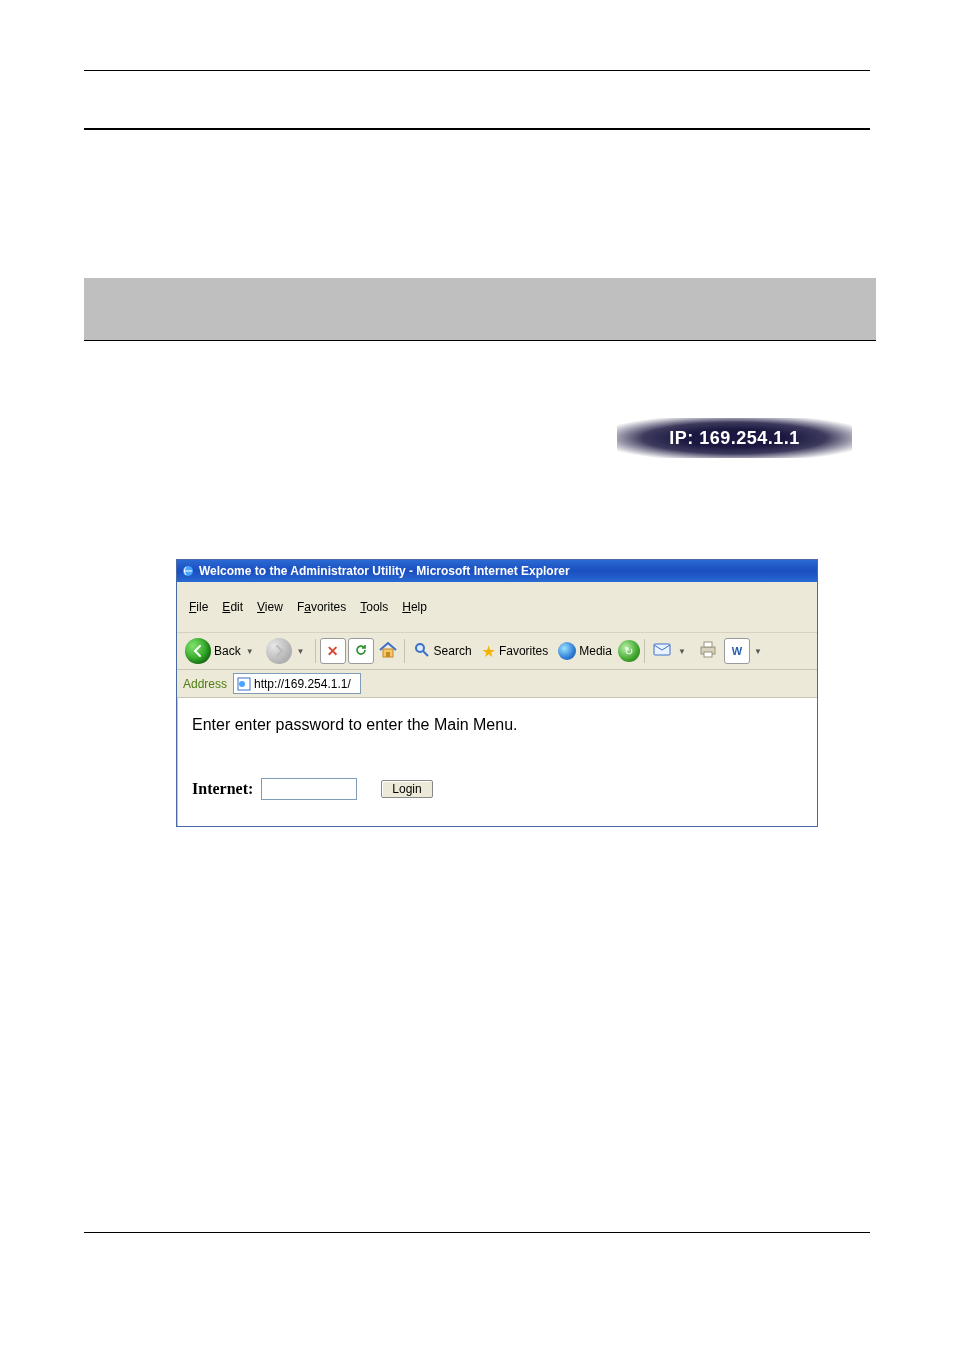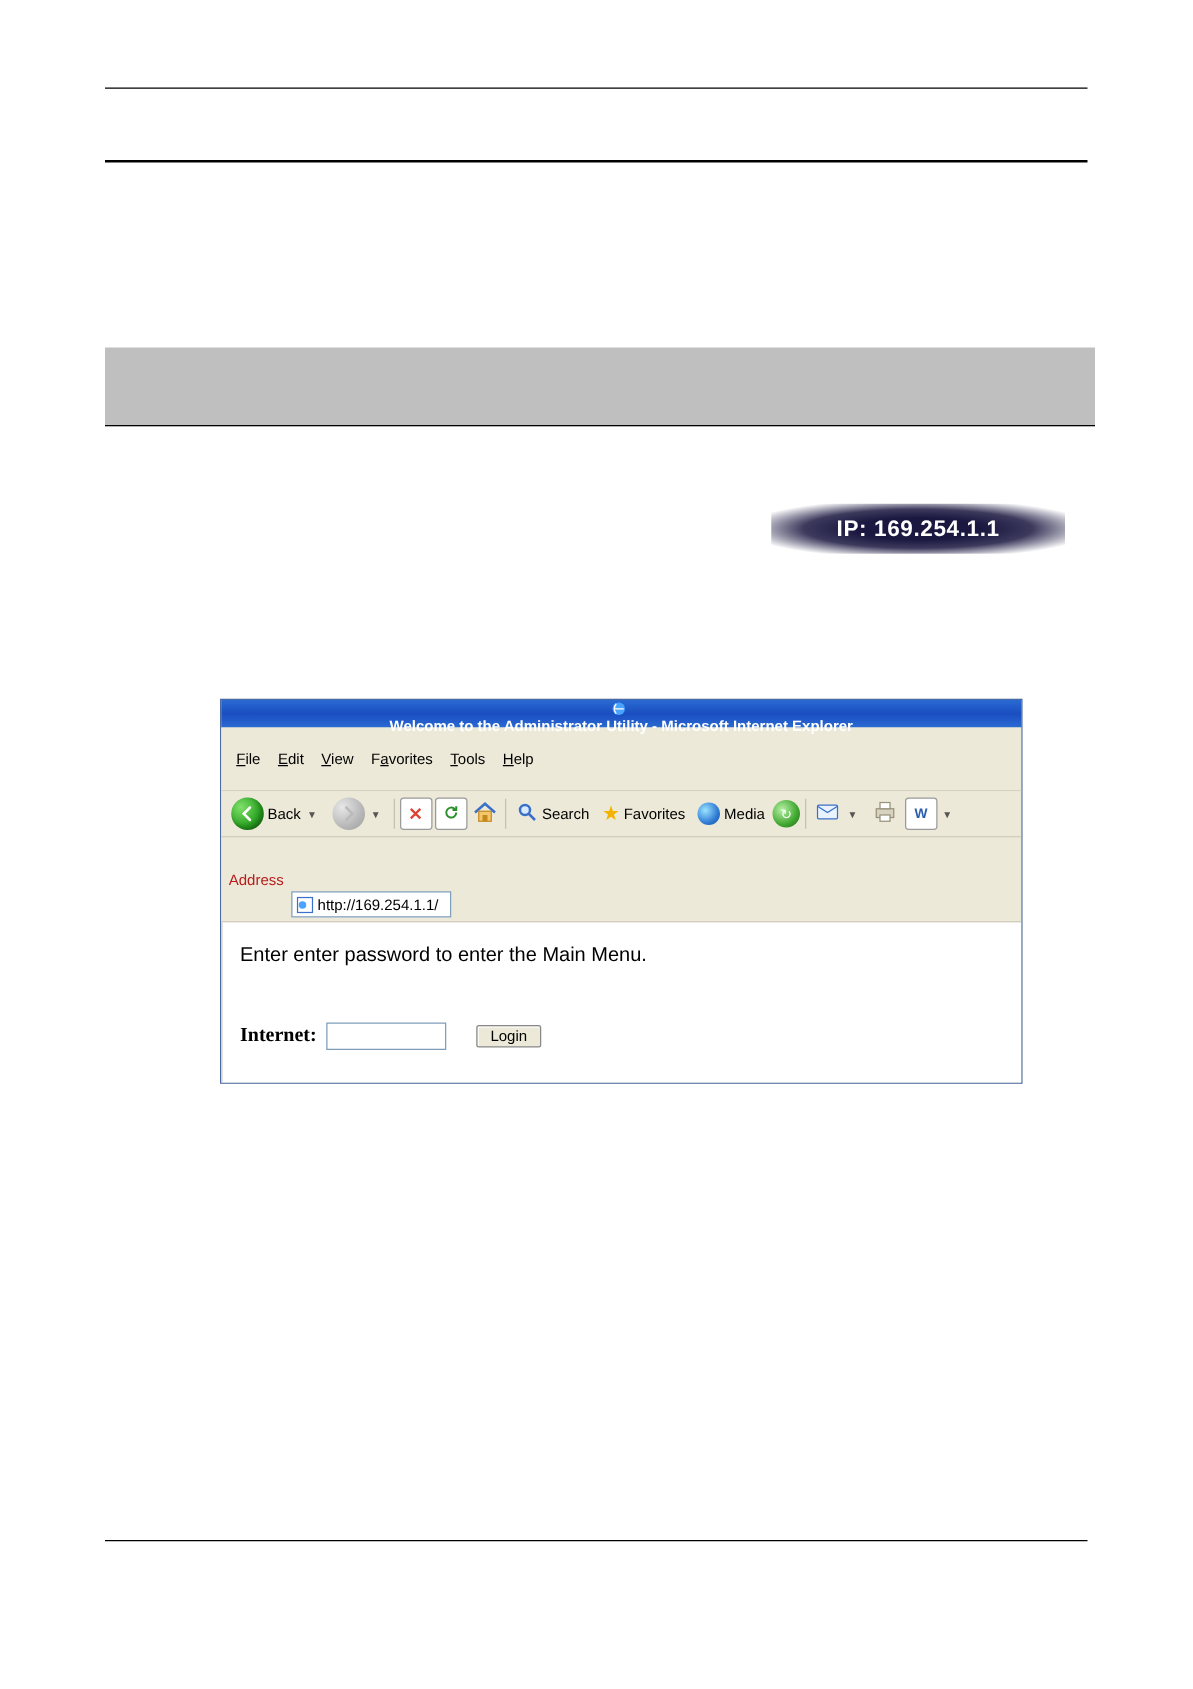--- a/index.html
+++ b/index.html
@@ -34,21 +34,21 @@
     left: 84px;
     right: 78px;
     top: 278px;
     height: 62px;
     background: #bfbfbf;
     border-bottom: 1px solid #000;
   }
   .ip-badge {
     position: absolute;
     left: 617px;
-    top: 403px;
+    top: 418px;
     width: 235px;
     height: 40px;
     border-radius: 8px;
     background: radial-gradient(ellipse at center, #1a1740 0%, #1a1740 30%, rgba(26,23,64,0.85) 55%, rgba(26,23,64,0) 85%);
     display: flex;
     align-items: center;
     justify-content: center;
   }
   .ip-badge span {
     color: #fff;
@@ -68,21 +68,20 @@
     font-size: 12px;
   }
   .titlebar {
     height: 22px;
     background: linear-gradient(to bottom, #2a6ad3 0%, #1a4ec0 50%, #2a6ad3 100%);
     display: flex;
     align-items: center;
     padding: 0 4px;
     color: #fff;
     font-weight: bold;
-    flex-direction: column;
   }
   .titlebar .ie-icon {
     width: 14px;
     height: 14px;
     margin-right: 4px;
     font-size: 12px;
     color: #fff;
     text-align: center;
     line-height: 14px;
   }
@@ -138,32 +137,31 @@
   .globe { background: radial-gradient(circle at 35% 35%, #9be4ff, #2f7bd5 60%, #154f95); }
   .star  { color: #f5b301; font-size: 16px; }
   .addrbar {
     display: flex;
     align-items: center;
     gap: 4px;
     padding: 3px 4px;
     background: #ece9d8;
     border-bottom: 1px solid #cac6b6;
   }
-  .addrbar .lbl { color: #b91c1c; padding: 0 2px; }
+  .addrbar .lbl { color: #4d7c0f; padding: 0 2px; }
   .addrfield {
     flex: 0 0 auto;
     display: flex;
     align-items: center;
     gap: 3px;
     background: #fff;
     border: 1px solid #7f9db9;
     padding: 1px 3px;
     width: 120px;
     height: 17px;
-    margin-top: 40px;
   }
   .addrfield .favicon { width: 14px; height: 14px; display:inline-block; font-size:12px; color:#2f7bd5; }
   .content {
     background: #fff;
     padding: 18px 14px 26px 14px;
     border-left: 1px solid #cac6b6;
   }
   .content h1 {
     margin: 0 0 14px 0;
     font-family: Arial, Helvetica, sans-serif;

